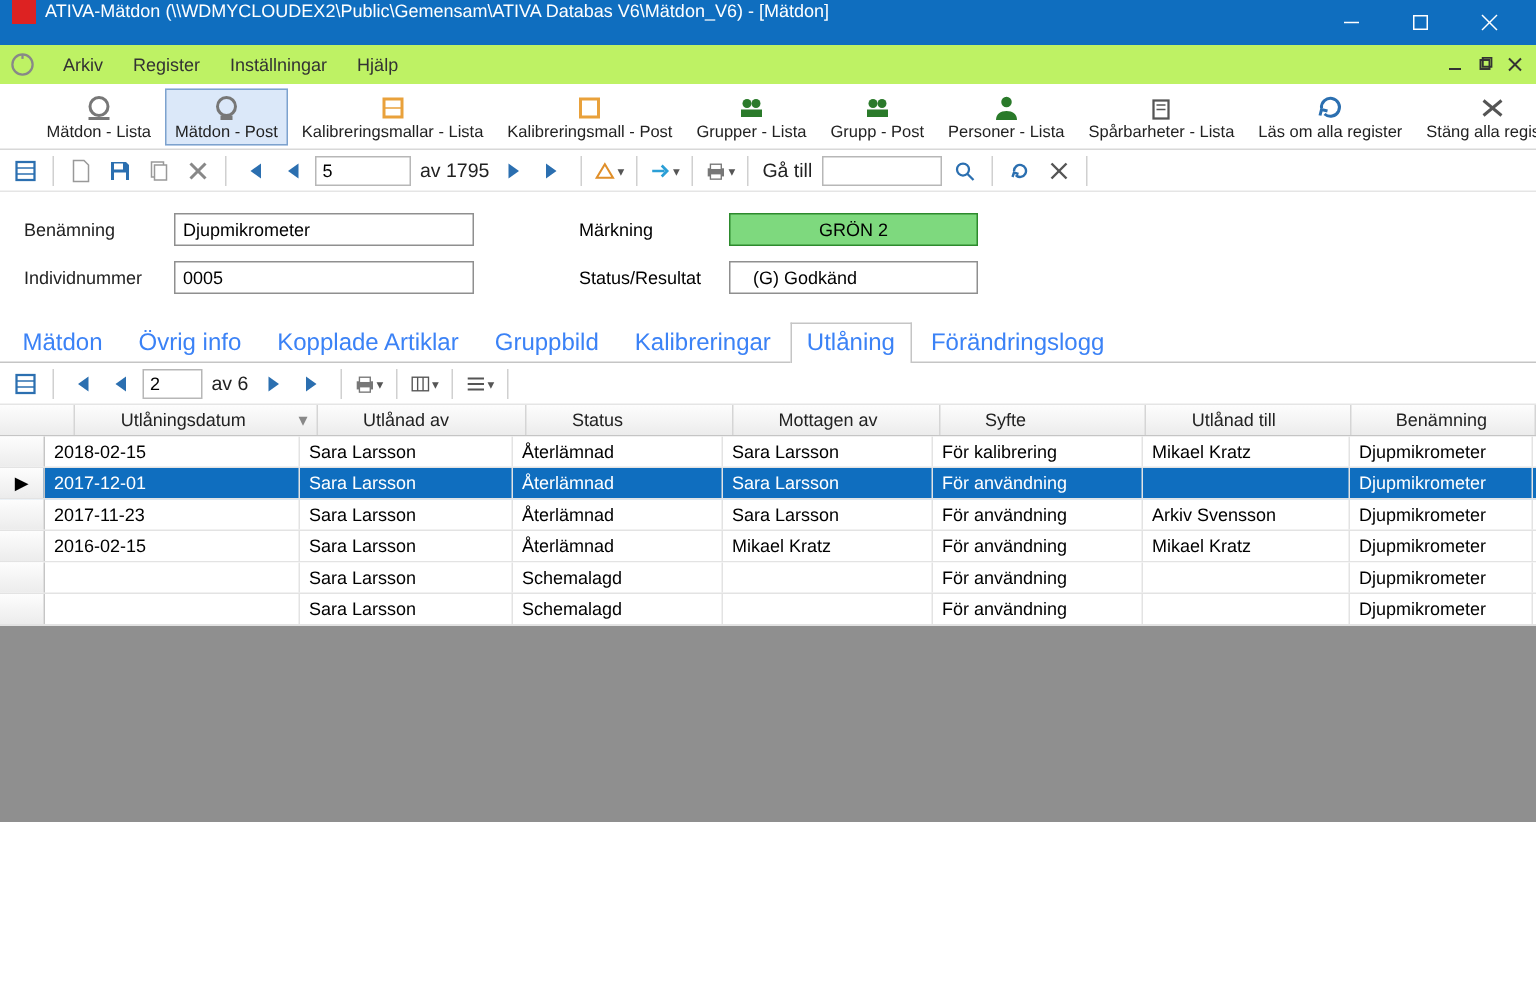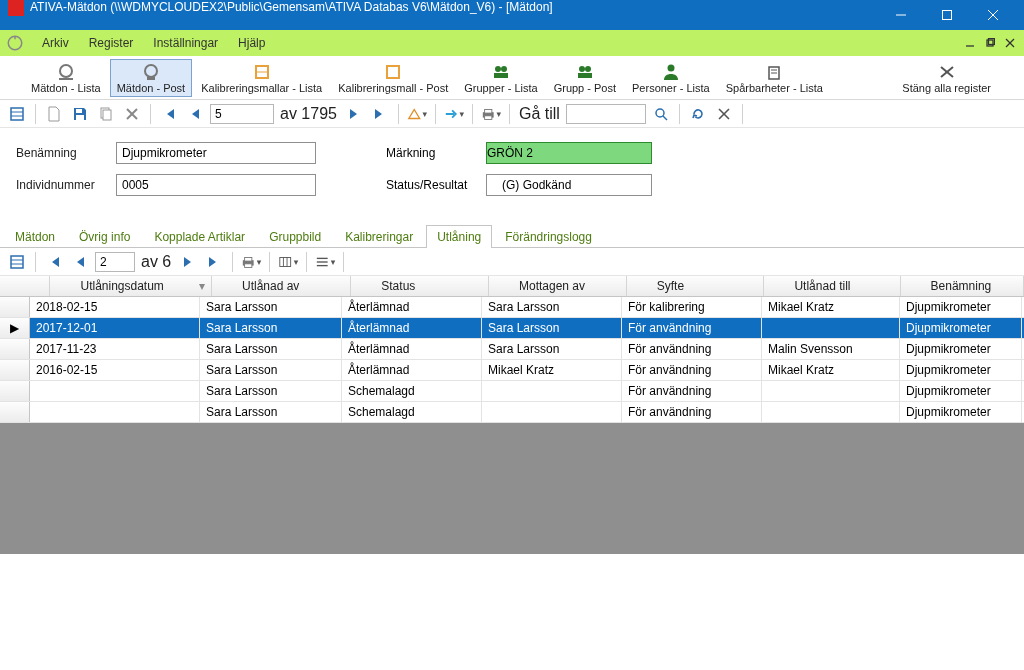--- a/index.html
+++ b/index.html
@@ -27,34 +27,34 @@
 .tbtn.active { border: 1px solid #7da2ce; background: #dbe8f9; }
 .tbtn .ticon { width: 22px; height: 20px; display:flex; align-items:center; justify-content:center; }
 .tbtn .tlabel { font-size: 11px; color: #222; white-space: nowrap; }
 .toolbar1 .spacer { flex: 1; }
 
 
 .toolbar2, .toolbar3 { height: 28px; display: flex; align-items: center; padding: 2px 6px; gap: 4px; border-bottom: 1px solid #e5e5e5; }
 .toolbar2 .ic, .toolbar3 .ic { width: 22px; height: 22px; display:flex; align-items:center; justify-content:center; border: 1px solid transparent; }
 .sep { width: 1px; height: 20px; background: #d0d0d0; margin: 0 3px; }
 .navinput { width: 64px; height: 20px; border: 1px solid #b7b7b7; padding: 1px 4px; font-size: 12px; }
-.navtext { font-size: 16px; color: #222; padding: 0 2px; }
+.navtext { font-size: 13px; color: #222; padding: 0 2px; }
 
 
 .formarea { padding: 14px 16px 8px; }
 .formrow { display: flex; align-items: center; margin-bottom: 10px; }
 .formlabel { width: 100px; font-size: 12px; color: #222; }
 .forminput { width: 200px; height: 22px; border: 1px solid #8f8f8f; padding: 1px 5px; font-size: 12px; }
 .formlabel2 { width: 100px; font-size: 12px; margin-left: 70px; }
-.badge-green { width: 166px; height: 22px; border: 1px solid #2d8a2d; background: #7ed97e; text-align: left; line-height: 20px; font-size: 12px; }
+.badge-green { width: 166px; height: 22px; border: 1px solid #2d8a2d; background: #7ed97e; text-align: center; line-height: 20px; font-size: 12px; }
 .status-box { width: 166px; height: 22px; border: 1px solid #8f8f8f; padding: 1px 15px; font-size: 12px; line-height:18px; }
 
 
 .tabstrip { display: flex; border-bottom: 1px solid #c5c5c5; padding-left: 4px; }
-.tab { padding: 4px 10px; border: 1px solid transparent; border-bottom: none; font-size: 12px; color: #4d7c0f; cursor: default; margin-right: 2px; position: relative; top: 1px; margin-top: 10px; }
+.tab { padding: 4px 10px; border: 1px solid transparent; border-bottom: none; font-size: 16px; color: #3b82f6; cursor: default; margin-right: 2px; position: relative; top: 1px; }
 .tab.active { border-color: #c5c5c5; background: #fff; }
 
 
 .gridwrap { background: #8f8f8f; height: 278px; }
 .grid { background: #fff; }
 .gridhead { display: flex; background: linear-gradient(#fdfdfd,#ececec); border-bottom: 1px solid #c5c5c5; }
 .ghcell { border-right: 1px solid #d5d5d5; padding: 3px 6px; font-size: 12px; color: #222; display:flex; align-items:center; gap:4px;margin-left:24px; }
 .ghcell.rowhead { width: 30px; }
 .gridrow { display: flex; border-bottom: 1px solid #e3e3e3; background: #fff; }
 .gridrow.selected { background: #0f6ebf; color: #fff; }
@@ -194,20 +194,29 @@
           <line x1="7" y1="7" x2="13" y2="7" stroke="#555"></line>
           <line x1="7" y1="10" x2="13" y2="10" stroke="#555"></line>
         </svg>
       </span>
       <span class="tlabel">Spårbarheter - Lista</span>
     </div>
   <div class="spacer"></div>
   <div class="tbtn">
       <span class="ticon">
         <svg width="20" height="18" viewBox="0 0 20 18">
+          <path d="M4 9a6 6 0 1 1 2 4" fill="none" stroke="#2b6fb0" stroke-width="2"></path>
+          <path d="M3 14l1-4 4 1" fill="none" stroke="#2b6fb0" stroke-width="2"></path>
+        </svg>
+      </span>
+      <span class="tlabel">Läs om alla register</span>
+    </div>
+  <div class="tbtn">
+      <span class="ticon">
+        <svg width="20" height="18" viewBox="0 0 20 18">
           <line x1="4" y1="4" x2="16" y2="14" stroke="#555" stroke-width="2"></line>
           <line x1="16" y1="4" x2="4" y2="14" stroke="#555" stroke-width="2"></line>
         </svg>
       </span>
       <span class="tlabel">Stäng alla register</span>
     </div>
 </div>
 
 <div class="toolbar2">
   <div class="ic">
@@ -435,21 +444,21 @@
           <div class="gcell c6"></div>
           <div class="gcell c7">Djupmikrometer</div>
         </div>
         <div class="gridrow">
           <div class="gcell rowhead"></div>
           <div class="gcell c1">2017-11-23</div>
           <div class="gcell c2">Sara Larsson</div>
           <div class="gcell c3">Återlämnad</div>
           <div class="gcell c4">Sara Larsson</div>
           <div class="gcell c5">För användning</div>
-          <div class="gcell c6">Malin Svensson</div>
+          <div class="gcell c6">Arkiv Svensson</div>
           <div class="gcell c7">Djupmikrometer</div>
         </div>
         <div class="gridrow">
           <div class="gcell rowhead"></div>
           <div class="gcell c1">2016-02-15</div>
           <div class="gcell c2">Sara Larsson</div>
           <div class="gcell c3">Återlämnad</div>
           <div class="gcell c4">Mikael Kratz</div>
           <div class="gcell c5">För användning</div>
           <div class="gcell c6">Mikael Kratz</div>

